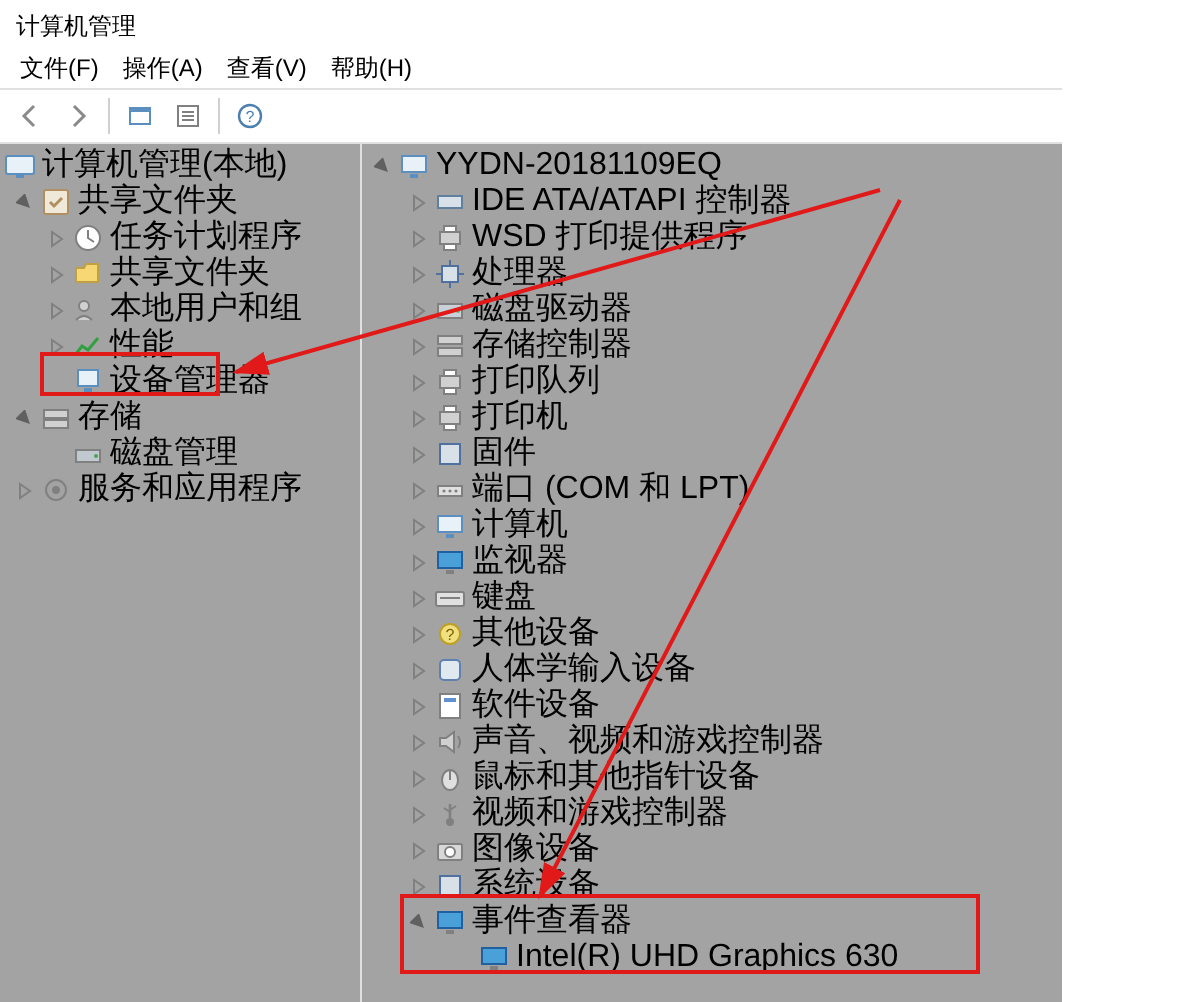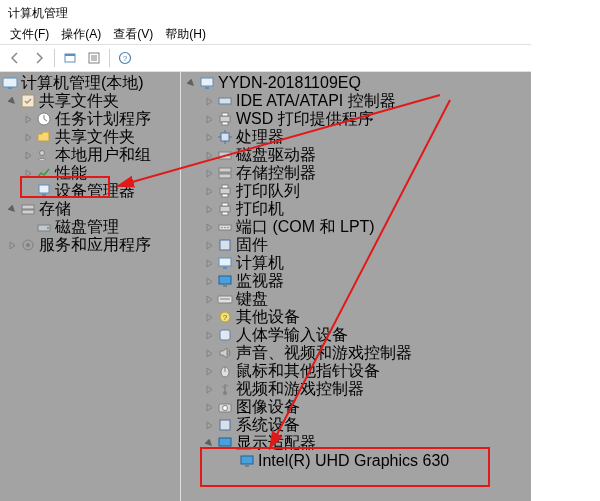--- a/index.html
+++ b/index.html
@@ -463,51 +463,51 @@
           </div>
           <div class="tree-row">
             <span class="indent" style="width: 22px;"></span>
             <span class="expander">
               <svg width="9" height="9" viewBox="0 0 9 9">
                 <path d="M2 1 L7 4.5 L2 8 Z" fill="none" stroke="#808080"></path>
               </svg>
             </span>
             <span class="icon">
               <svg width="16" height="16" viewBox="0 0 16 16">
+                <rect x="3" y="3" width="10" height="10" fill="#d8e0e8" stroke="#5070a0"></rect>
+              </svg>
+            </span>
+            <span class="label">固件</span>
+          </div>
+          <div class="tree-row">
+            <span class="indent" style="width: 22px;"></span>
+            <span class="expander">
+              <svg width="9" height="9" viewBox="0 0 9 9">
+                <path d="M2 1 L7 4.5 L2 8 Z" fill="none" stroke="#808080"></path>
+              </svg>
+            </span>
+            <span class="icon">
+              <svg width="16" height="16" viewBox="0 0 16 16">
                 <rect x="2" y="6" width="12" height="5" fill="#e0e0e0" stroke="#808080"></rect>
                 <circle cx="5" cy="8.5" r="0.8" fill="#808080"></circle>
                 <circle cx="8" cy="8.5" r="0.8" fill="#808080"></circle>
                 <circle cx="11" cy="8.5" r="0.8" fill="#808080"></circle>
               </svg>
             </span>
             <span class="label">端口 (COM 和 LPT)</span>
           </div>
           <div class="tree-row">
             <span class="indent" style="width: 22px;"></span>
             <span class="expander">
               <svg width="9" height="9" viewBox="0 0 9 9">
                 <path d="M2 1 L7 4.5 L2 8 Z" fill="none" stroke="#808080"></path>
               </svg>
             </span>
             <span class="icon">
               <svg width="16" height="16" viewBox="0 0 16 16">
-                <rect x="3" y="3" width="10" height="10" fill="#d8e0e8" stroke="#5070a0"></rect>
-              </svg>
-            </span>
-            <span class="label">固件</span>
-          </div>
-          <div class="tree-row">
-            <span class="indent" style="width: 22px;"></span>
-            <span class="expander">
-              <svg width="9" height="9" viewBox="0 0 9 9">
-                <path d="M2 1 L7 4.5 L2 8 Z" fill="none" stroke="#808080"></path>
-              </svg>
-            </span>
-            <span class="icon">
-              <svg width="16" height="16" viewBox="0 0 16 16">
                 <rect x="2" y="3" width="12" height="8" fill="#e8f0f8" stroke="#5a8fbf"></rect>
                 <rect x="6" y="12" width="4" height="2" fill="#5a8fbf"></rect>
               </svg>
             </span>
             <span class="label">计算机</span>
           </div>
           <div class="tree-row">
             <span class="indent" style="width: 22px;"></span>
             <span class="expander">
               <svg width="9" height="9" viewBox="0 0 9 9">
@@ -558,20 +558,35 @@
               <svg width="9" height="9" viewBox="0 0 9 9">
                 <path d="M2 1 L7 4.5 L2 8 Z" fill="none" stroke="#808080"></path>
               </svg>
             </span>
             <span class="icon">
               <svg width="16" height="16" viewBox="0 0 16 16">
                 <rect x="3" y="3" width="10" height="10" rx="2" fill="#e0e8f0" stroke="#6080b0"></rect>
               </svg>
             </span>
             <span class="label">人体学输入设备</span>
+          </div>
+          <div class="tree-row">
+            <span class="indent" style="width: 22px;"></span>
+            <span class="expander">
+              <svg width="9" height="9" viewBox="0 0 9 9">
+                <path d="M2 1 L7 4.5 L2 8 Z" fill="none" stroke="#808080"></path>
+              </svg>
+            </span>
+            <span class="icon">
+              <svg width="16" height="16" viewBox="0 0 16 16">
+                <rect x="3" y="2" width="10" height="12" fill="#fff" stroke="#808080"></rect>
+                <rect x="5" y="4" width="6" height="2" fill="#6090d0"></rect>
+              </svg>
+            </span>
+            <span class="label">软件设备</span>
           </div>
           <div class="tree-row">
             <span class="indent" style="width: 22px;"></span>
             <span class="expander">
               <svg width="9" height="9" viewBox="0 0 9 9">
                 <path d="M2 1 L7 4.5 L2 8 Z" fill="none" stroke="#808080"></path>
               </svg>
             </span>
             <span class="icon">
               <svg width="16" height="16" viewBox="0 0 16 16">
@@ -648,21 +663,21 @@
               <svg width="9" height="9" viewBox="0 0 9 9">
                 <path d="M1 1 L8 4.5 L1 8 Z" fill="#606060" transform="rotate(45 4.5 4.5)"></path>
               </svg>
             </span>
             <span class="icon">
               <svg width="16" height="16" viewBox="0 0 16 16">
                 <rect x="2" y="3" width="12" height="8" fill="#4aa0d8" stroke="#2060a0"></rect>
                 <rect x="6" y="12" width="4" height="2" fill="#808080"></rect>
               </svg>
             </span>
-            <span class="label">显示适配器</span>
+            <span class="label">事件查看器</span>
           </div>
           <div class="tree-row">
             <span class="indent" style="width: 44px;"></span>
             <span class="expander none"></span>
             <span class="icon">
               <svg width="16" height="16" viewBox="0 0 16 16">
                 <rect x="2" y="3" width="12" height="8" fill="#4aa0d8" stroke="#2060a0"></rect>
                 <rect x="6" y="12" width="4" height="2" fill="#808080"></rect>
               </svg>
             </span>

